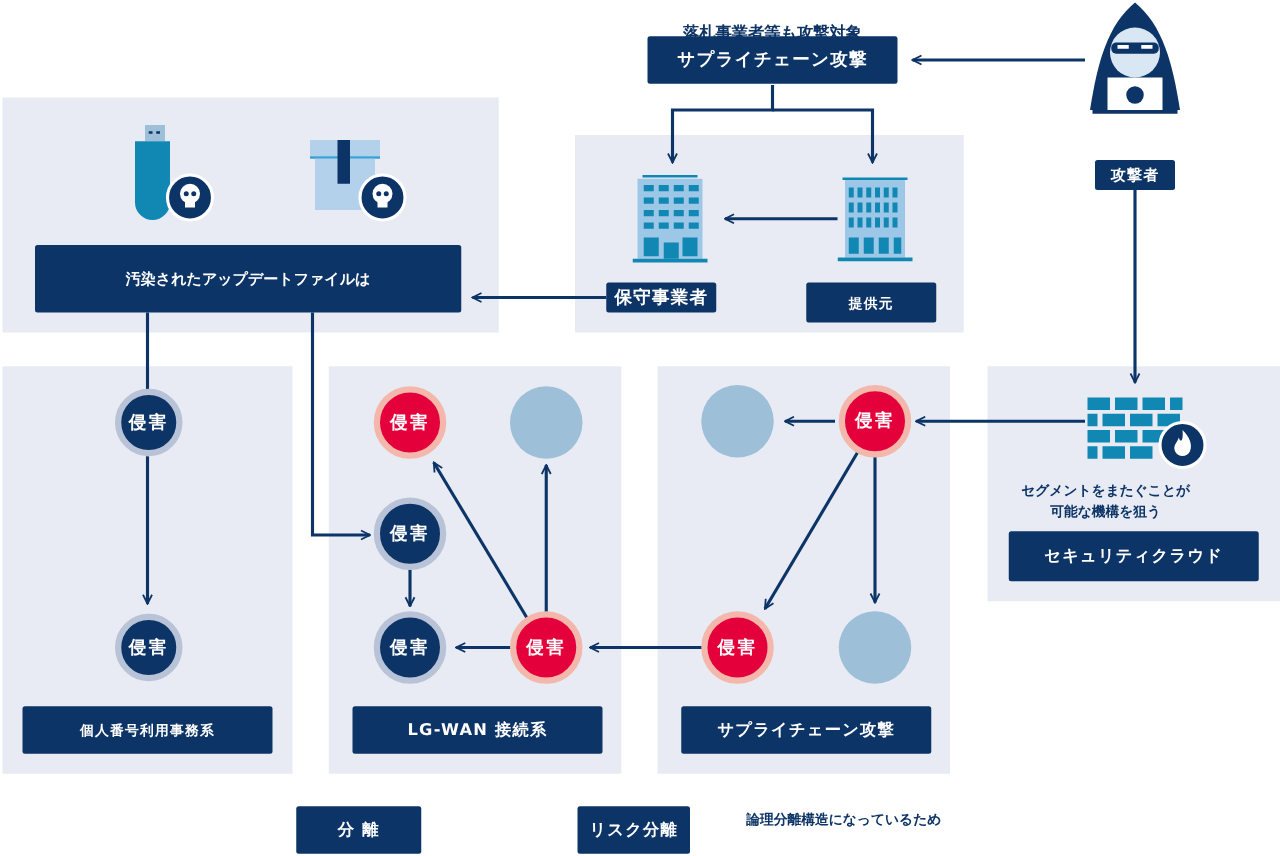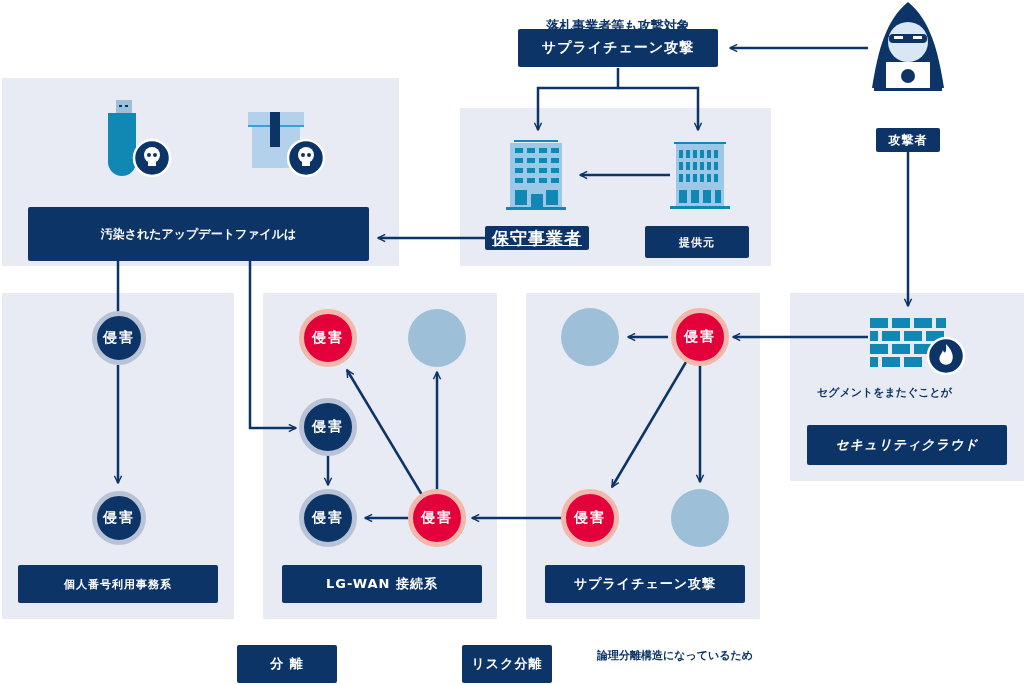--- a/index.html
+++ b/index.html
@@ -98,21 +98,21 @@
     <rect x="2" y="13" width="56" height="2" fill="#3aa0d8"></rect>
     <rect x="6" y="15" width="48" height="41" fill="#b3d1ea"></rect>
     <rect x="24" y="0" width="10" height="35" fill="#0c3466"></rect>
     <circle cx="60" cy="46" r="18" fill="#0c3466" stroke="#fff" stroke-width="2.5"></circle>
     <circle cx="60" cy="43" r="8" fill="#fff"></circle>
     <rect x="56" y="48" width="8" height="6" fill="#fff"></rect>
     <circle cx="57" cy="43" r="2" fill="#0c3466"></circle>
     <circle cx="63" cy="43" r="2" fill="#0c3466"></circle>
   </svg>
 </div>
-<div class="box" style="left:28px;top:196px;width:341px;height:54px;font-size:12px;flex-direction:column;line-height:19px;letter-spacing:0;margin-top:11px;">
+<div class="box" style="left:28px;top:196px;width:341px;height:54px;font-size:12px;flex-direction:column;line-height:19px;letter-spacing:0;">
   <span>汚染されたアップデートファイルは</span>
 </div>
 
 <div style="position:absolute;left:506px;top:138px;width:64px;height:76px;">
   <svg width="64" height="76" viewBox="0 0 64 76">
     <rect x="8" y="2" width="44" height="2" fill="#1188b4"></rect>
     <rect x="4" y="5" width="52" height="64" fill="#9dc7e6"></rect>
     <g fill="#1188b4">
       <rect x="9" y="10" width="8" height="5"></rect>
         <rect x="21" y="10" width="8" height="5"></rect>
@@ -161,21 +161,21 @@
         <rect x="37" y="36" width="4" height="8"></rect>
         <rect x="44" y="36" width="4" height="8"></rect>
       <rect x="9" y="52" width="8" height="13"></rect>
         <rect x="21" y="52" width="8" height="13"></rect>
         <rect x="33" y="52" width="8" height="13"></rect>
         <rect x="45" y="52" width="6" height="13"></rect>
       <rect x="0" y="68" width="60" height="3"></rect>
     </g>
   </svg>
 </div>
-<div class="box" style="left:485px;top:226px;width:104px;height:24px;font-size:17px;text-decoration:underline;">保守事業者</div>
+<div class="box" style="left:485px;top:226px;width:88px;height:24px;font-size:14px;">保守事業者</div>
 <div class="box" style="left:645px;top:226px;width:104px;height:32px;font-size:11px;">提供元</div>
 
 <div style="position:absolute;left:868px;top:316px;width:100px;height:62px;">
   <svg width="100" height="62" viewBox="0 0 100 62">
     <g fill="#1188b4">
       <rect x="2" y="2" width="18" height="10"></rect>
         <rect x="24" y="2" width="18" height="10"></rect>
         <rect x="46" y="2" width="18" height="10"></rect>
         <rect x="68" y="2" width="10" height="10"></rect>
       <rect x="2" y="15" width="8" height="10"></rect>
@@ -188,22 +188,23 @@
       <rect x="2" y="41" width="8" height="10"></rect>
         <rect x="14" y="41" width="18" height="10"></rect>
         <rect x="36" y="41" width="18" height="10"></rect>
     </g>
     <circle cx="78" cy="40" r="18" fill="#0c3466" stroke="#fff" stroke-width="2.5"></circle>
     <path d="M78 28 C84 34 86 40 84 45 C82 50 74 50 72 45 C70 40 74 38 75 34 C76 38 79 38 78 28Z" fill="#fff"></path>
   </svg>
 </div>
 <div class="txt" style="left:790px;top:384px;width:189px;font-size:11px;line-height:17px;font-weight:bold;">
   <div>セグメントをまたぐことが</div>
-</div>
-<div class="box" style="left:807px;top:425px;width:200px;height:40px;font-size:13px;font-style:italic;">セキュリティクラウド</div>
+  <div>可能な機構を狙う</div>
+</div>
+<div class="box" style="left:807px;top:425px;width:200px;height:40px;font-size:13px;">セキュリティクラウド</div>
 
 <div class="node navy" style="left:92px;top:311px;width:54px;height:54px;">侵害</div>
 <div class="node navy" style="left:92px;top:491px;width:54px;height:54px;">侵害</div>
 <div class="box" style="left:18px;top:565px;width:200px;height:38px;font-size:11px;">個人番号利用事務系</div>
 
 <div class="node red" style="left:299px;top:309px;width:58px;height:58px;">侵害</div>
 <div class="node empty" style="left:408px;top:309px;width:58px;height:58px;"></div>
 <div class="node navy" style="left:299px;top:398px;width:58px;height:58px;">侵害</div>
 <div class="node navy" style="left:299px;top:489px;width:58px;height:58px;">侵害</div>
 <div class="node red" style="left:408px;top:489px;width:58px;height:58px;">侵害</div>

